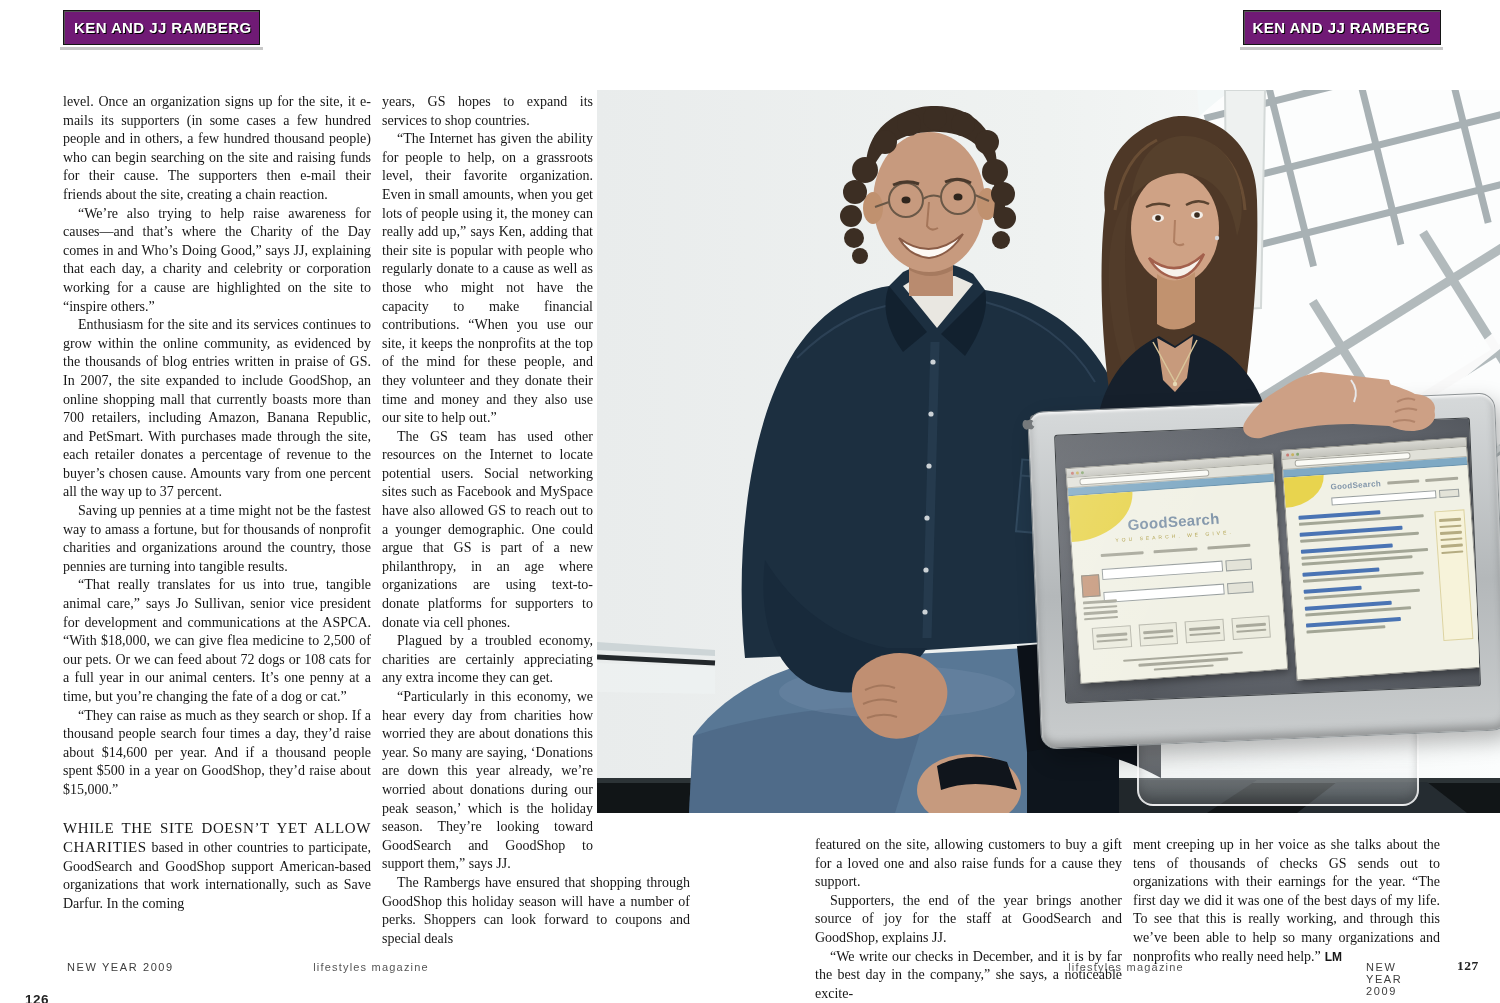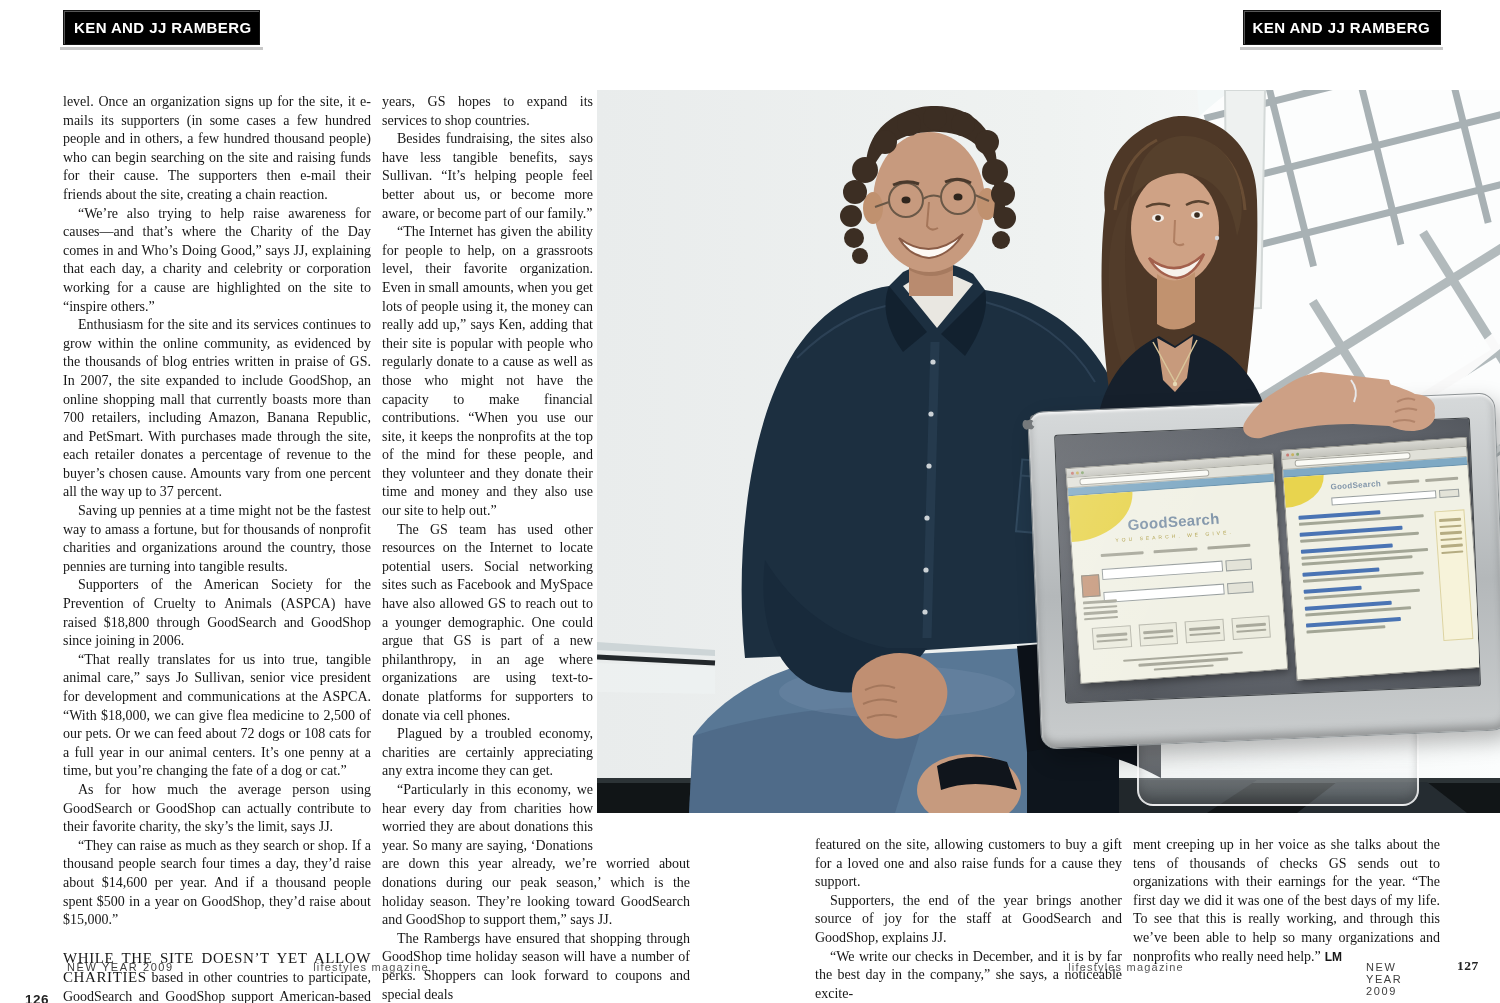--- a/index.html
+++ b/index.html
@@ -1,19 +1,19 @@
 <!DOCTYPE html>
 <html><head>
 <meta charset="utf-8">
 <style>
   html,body{margin:0;padding:0;background:#ffffff;}
   .page{position:relative;width:1500px;height:1003px;background:#ffffff;overflow:hidden;
         font-family:"Liberation Serif",serif;color:#161616;}
   
-  .tag{position:absolute;top:10px;height:35px;background:#000000;border:1px solid #141414;
+  .tag{position:absolute;top:10px;height:35px;background:#701a75;border:1px solid #141414;
        box-shadow:inset 1px 1px 0 #565656;display:flex;align-items:center;box-sizing:border-box;
        font-family:"Liberation Sans",sans-serif;font-weight:bold;font-size:15px;letter-spacing:.4px;
        color:#ffffff;text-shadow:1px 1px 0 #000;}
   .tag-left{left:63px;width:197px;padding-left:10px;}
   .tag-right{left:1243px;width:198px;justify-content:flex-end;padding-right:10px;}
   .tag-rule{position:absolute;top:47px;height:3px;background:#c8c8c8;}
   .rule-left{left:60px;width:203px;}
   .rule-right{left:1240px;width:203px;}
   
   .col{position:absolute;font-size:14px;line-height:18.6px;text-align:justify;}
@@ -111,36 +111,33 @@
   <div class="tag tag-right">
     <span>KEN AND JJ RAMBERG</span>
   </div>
   <div class="tag-rule rule-right"></div>
 
   <div class="col col1">
     <p>level. Once an organization signs up for the site, it e-mails its supporters (in some cases a few hundred people and in others, a few hundred thousand people) who can begin searching on the site and raising funds for their cause. The supporters then e-mail their friends about the site, creating a chain reaction.</p>
     <p class="ind">“We’re also trying to help raise awareness for causes—and that’s where the Charity of the Day comes in and Who’s Doing Good,” says JJ, explaining that each day, a charity and celebrity or corporation working for a cause are highlighted on the site to “inspire others.”</p>
     <p class="ind">Enthusiasm for the site and its services continues to grow within the online community, as evidenced by the thousands of blog entries written in praise of GS. In 2007, the site expanded to include GoodShop, an online shopping mall that currently boasts more than 700 retailers, including Amazon, Banana Republic, and PetSmart. With purchases made through the site, each retailer donates a percentage of revenue to the buyer’s chosen cause. Amounts vary from one percent all the way up to 37 percent.</p>
     <p class="ind">Saving up pennies at a time might not be the fastest way to amass a fortune, but for thousands of nonprofit charities and organizations around the country, those pennies are turning into tangible results.</p>
-    <p class="ind">Supporters of the American Society for the Prevention of Cruelty to Animals (ASPCA) have raised $18,800 through GoodSearch and GoodShop since joining in 2006.</p>
     <p class="ind">“That really translates for us into true, tangible animal care,” says Jo Sullivan, senior vice president for development and communications at the ASPCA. “With $18,000, we can give flea medicine to 2,500 of our pets. Or we can feed about 72 dogs or 108 cats for a full year in our animal centers. It’s one penny at a time, but you’re changing the fate of a dog or cat.”</p>
-    <p class="ind">As for how much the average person using GoodSearch or GoodShop can actually contribute to their favorite charity, the sky’s the limit, says JJ.</p>
     <p class="ind">“They can raise as much as they search or shop. If a thousand people search four times a day, they’d raise about $14,600 per year. And if a thousand people spent $500 in a year on GoodShop, they’d raise about $15,000.”</p>
     <p class="sectionp"><span class="lead">WHILE THE SITE DOESN’T YET ALLOW CHARITIES</span><span> based in other countries to participate, GoodSearch and GoodShop support American-based organizations that work internationally, such as Save Darfur. In the coming</span></p>
   </div>
 
   <div class="col col2">
     <div class="wrap-spacer"></div>
     <p>years, GS hopes to expand its services to shop countries.</p>
-    <p class="ind">Besides fundraising, the sites also have less tangible benefits, says Sullivan. “It’s helping people feel better about us, or become more aware, or become part of our family.”</p>
     <p class="ind">“The Internet has given the ability for people to help, on a grassroots level, their favorite organization. Even in small amounts, when you get lots of people using it, the money can really add up,” says Ken, adding that their site is popular with people who regularly donate to a cause as well as those who might not have the capacity to make financial contributions. “When you use our site, it keeps the nonprofits at the top of the mind for these people, and they volunteer and they donate their time and money and they also use our site to help out.”</p>
     <p class="ind">The GS team has used other resources on the Internet to locate potential users. Social networking sites such as Facebook and MySpace have also allowed GS to reach out to a younger demographic. One could argue that GS is part of a new philanthropy, in an age where organizations are using text-to-donate platforms for supporters to donate via cell phones.</p>
     <p class="ind">Plagued by a troubled economy, charities are certainly appreciating any extra income they can get.</p>
     <p class="ind">“Particularly in this economy, we hear every day from charities how worried they are about donations this year. So many are saying, ‘Donations are down this year already, we’re worried about donations during our peak season,’ which is the holiday season. They’re looking toward GoodSearch and GoodShop to support them,” says JJ.</p>
-    <p class="ind">The Rambergs have ensured that shopping through GoodShop time holiday season will have a number of perks. Shoppers can look forward to coupons and special deals</p>
+    <p class="ind">The Rambergs have ensured that shopping through GoodShop this holiday season will have a number of perks. Shoppers can look forward to coupons and special deals</p>
   </div>
 
   <div class="col col3">
     <p>featured on the site, allowing customers to buy a gift for a loved one and also raise funds for a cause they support.</p>
     <p class="ind">Supporters, the end of the year brings another source of joy for the staff at GoodSearch and GoodShop, explains JJ.</p>
     <p class="ind">“We write our checks in December, and it is by far the best day in the company,” she says, a noticeable excite-</p>
   </div>
   <div class="col col4">
     <p><span>ment creeping up in her voice as she talks about the tens of thousands of checks GS sends out to organizations with their earnings for the year. “The first day we did it was one of the best days of my life. To see that this is really working, and through this we’ve been able to help so many organizations and nonprofits who really need help.”</span><span class="endmark">LM</span></p>
   </div>

